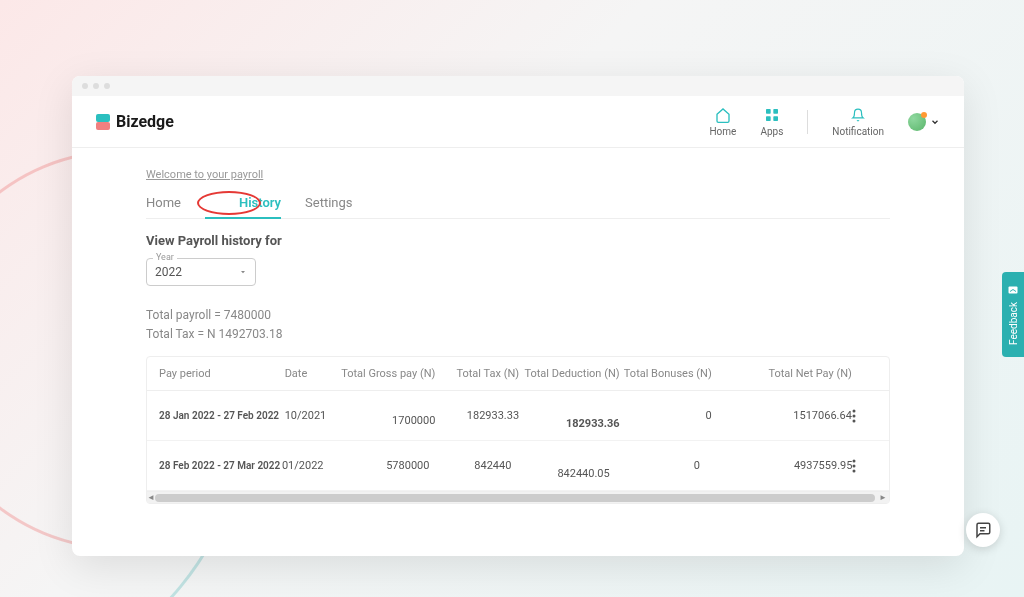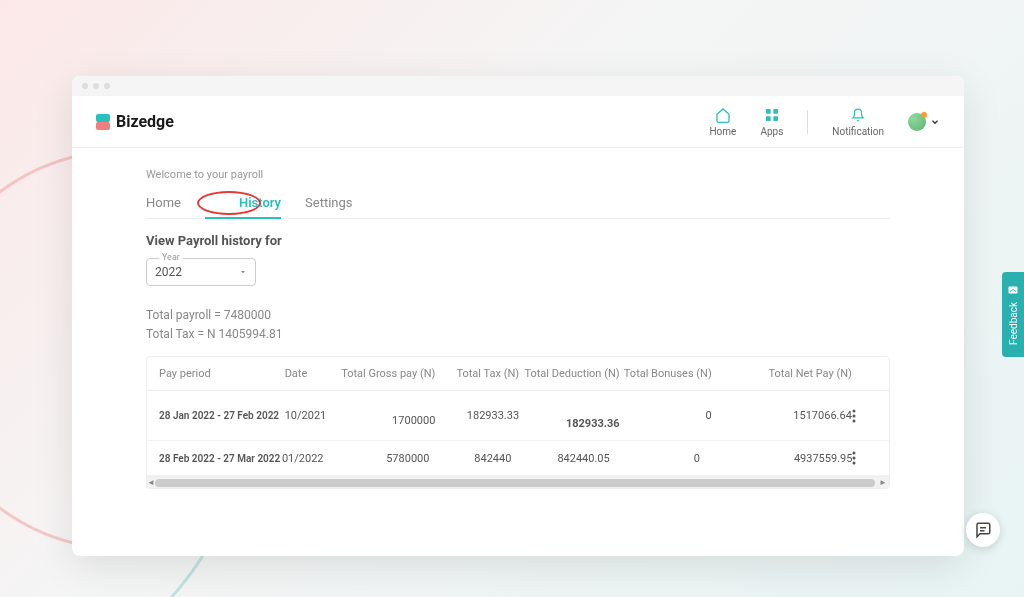--- a/index.html
+++ b/index.html
@@ -149,20 +149,21 @@
 }
 .page-title {
   font-size: 18px;
   font-weight: 700;
   color: #555;
 }
 .page-subtitle {
   font-size: 11px;
   color: #999;
   margin-top: 2px;
+  text-decoration: underline;
 }
 .tabs {
   display: flex;
   gap: 24px;
   margin-top: 14px;
   border-bottom: 1px solid #eee;
 }
 .tab {
   padding-bottom: 8px;
   font-size: 13px;
@@ -209,21 +210,21 @@
   justify-content: space-between;
   align-items: center;
   font-size: 12px;
   color: #555;
   position: relative;
   cursor: pointer;
 }
 .year-label {
   position: absolute;
   top: -7px;
-  left: 12px;
+  left: 6px;
   font-size: 9px;
   color: #999;
   background: #fff;
   padding: 0 3px;
 }
 .totals {
   margin-top: 20px;
   font-size: 12px;
   color: #888;
   line-height: 1.6;
@@ -394,21 +395,21 @@
       <span>2022</span>
       <span>
         <svg width="8" height="8" viewBox="0 0 24 24" fill="#888">
             <polygon points="6,9 18,9 12,16"></polygon>
           </svg>
       </span>
     </div>
 
     <div class="totals">
       <div>Total payroll = 7480000</div>
-      <div>Total Tax = N 1405994.81</div>
+      <div>Total Tax = N 1492703.18</div>
     </div>
 
     <div class="table">
       <div class="table-row table-header">
         <div class="col-period">Pay period</div>
         <div class="col-date">Date</div>
         <div class="col-gross">Total Gross pay (N)</div>
         <div class="col-tax">Total Tax (N)</div>
         <div class="col-deduction">Total Deduction (N)</div>
         <div class="col-bonuses">Total Bonuses (N)</div>
@@ -430,21 +431,21 @@
                 <circle cx="2" cy="7" r="1.5"></circle>
                 <circle cx="2" cy="12" r="1.5"></circle>
               </svg>
             </div>
           </div>
           <div class="table-row">
             <div class="col-period" style="font-size:10px;">28 Feb 2022 - 27 Mar 2022</div>
             <div class="col-date" style="font-weight:400;">01/2022</div>
             <div class="col-gross" style="font-weight:400;">5780000</div>
             <div class="col-tax" style="font-weight:400;">842440</div>
-            <div class="col-deduction" style="font-weight:400;">842440.05</div>
+            <div class="col-deduction" style="font-weight:400;margin-top:16px;">842440.05</div>
             <div class="col-bonuses" style="font-weight:400;">0</div>
             <div class="col-netpay" style="font-weight:400;padding-left:46px;">4937559.95</div>
             <div class="col-action">
               <svg width="4" height="14" viewBox="0 0 4 14" fill="#555">
                 <circle cx="2" cy="2" r="1.5"></circle>
                 <circle cx="2" cy="7" r="1.5"></circle>
                 <circle cx="2" cy="12" r="1.5"></circle>
               </svg>
             </div>
           </div>

